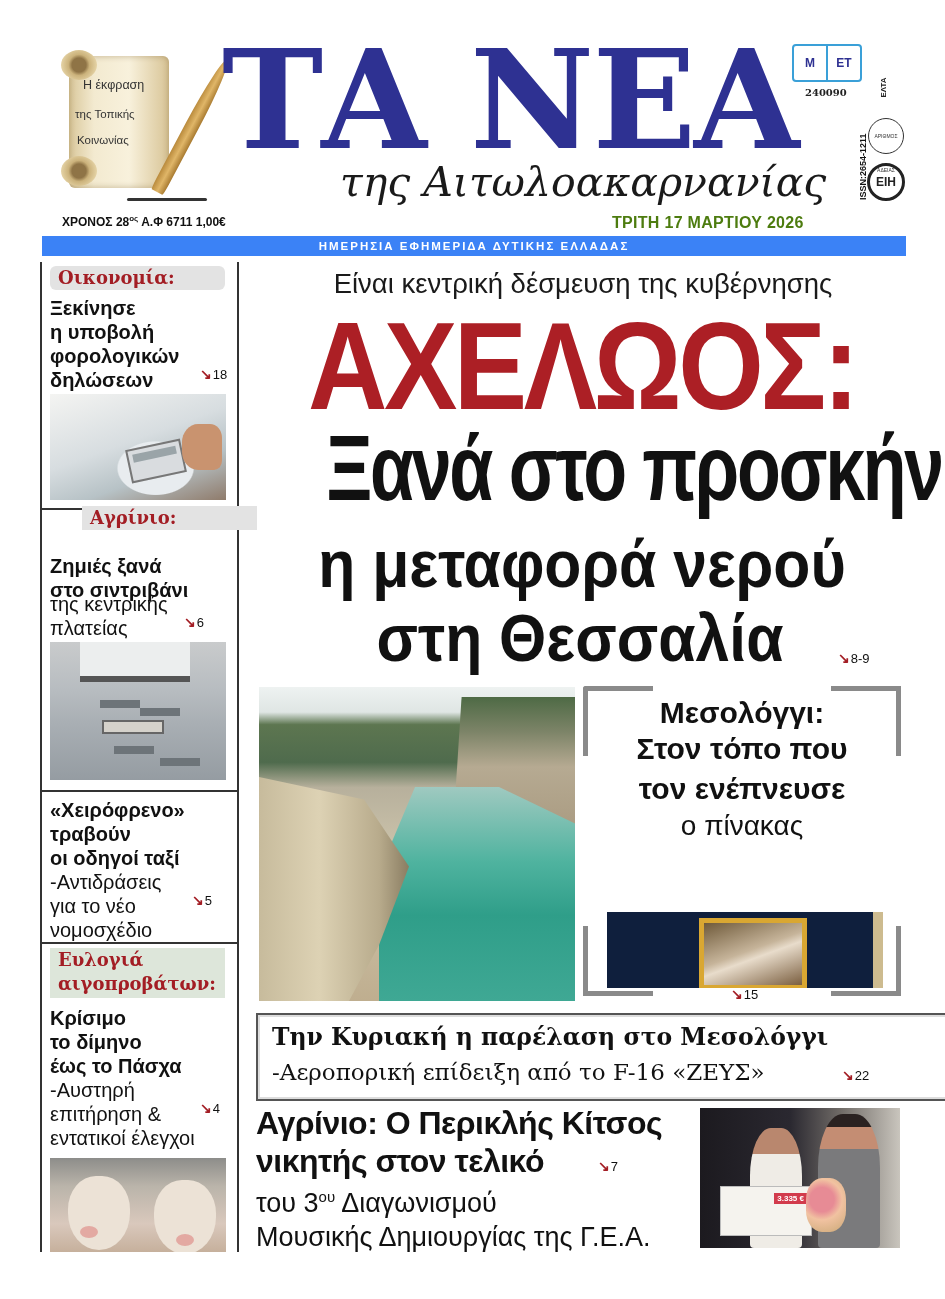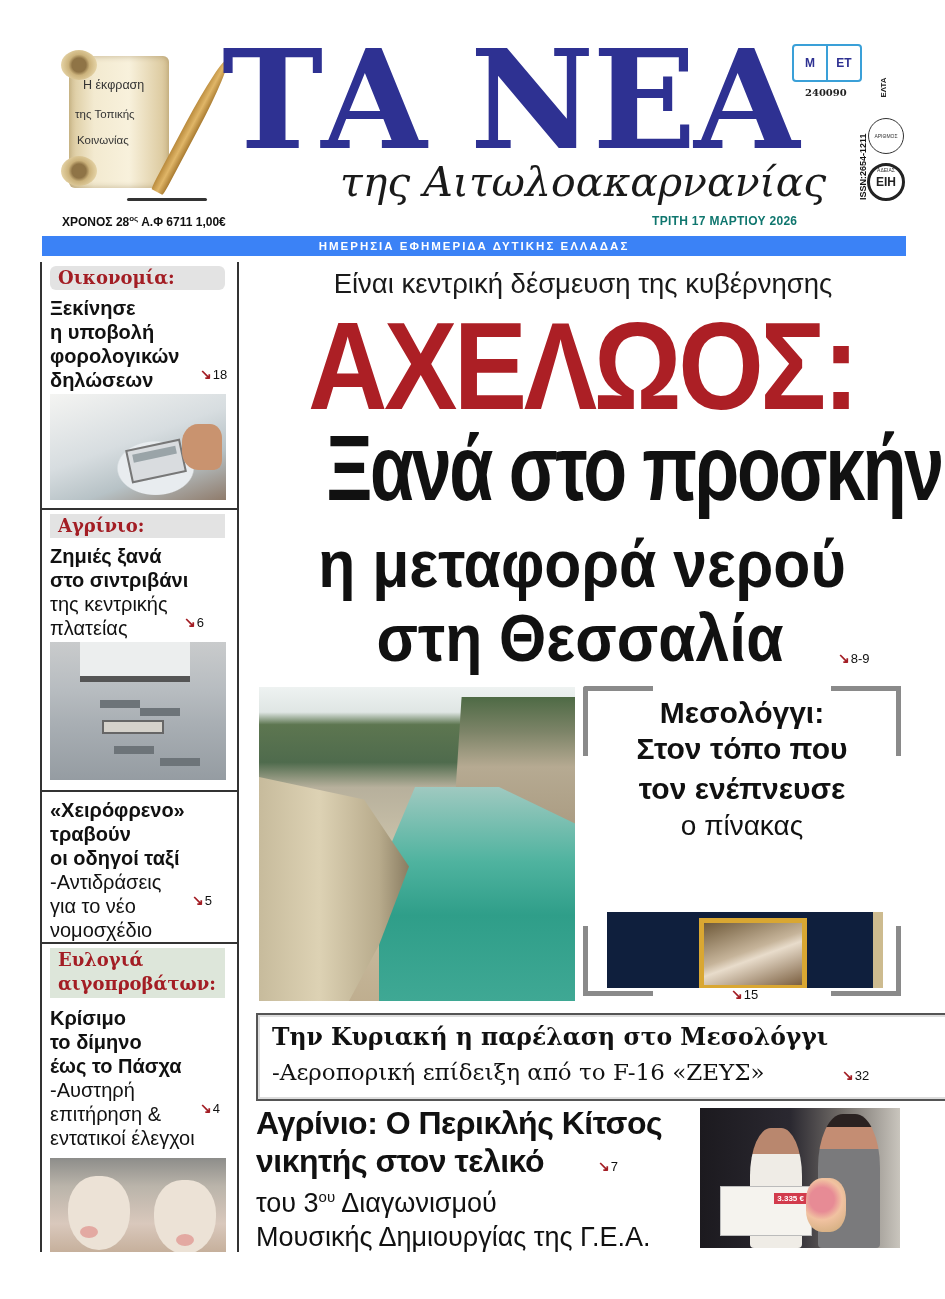--- a/index.html
+++ b/index.html
@@ -46,21 +46,21 @@
     .met-logo { left: 792px; top: 44px; width: 70px; height: 38px; border: 2px solid #3aa0d8; border-radius: 4px; display: flex; }
     .met-logo span { flex: 1; text-align: center; font-weight: bold; font-size: 12px; color: #2e3192; line-height: 34px; }
     .met-logo .mid { width: 2px; flex: none; background: #3aa0d8; }
     .met-num { left: 805px; top: 87px; font-family: "DejaVu Serif", serif; font-weight: bold; font-size: 10px; color: #222; }
     .issn { left: 858px; top: 115px; font-weight: bold; font-size: 9px; color: #111; transform: rotate(-90deg); transform-origin: left top; white-space: nowrap; }
     .elta { left: 873px; top: 65px; width: 30px; height: 40px; font-size: 8px; font-weight: bold; color: #222; }
     .stamp { left: 868px; top: 118px; width: 36px; height: 36px; border: 1.5px solid #333; border-radius: 50%; font-size: 5px; text-align: center; line-height: 34px; color: #333; }
     .eih { left: 867px; top: 163px; width: 38px; height: 38px; border: 3px solid #222; border-radius: 50%; font-weight: bold; font-size: 12px; text-align: center; line-height: 32px; color: #222; }
 
     .issue-line { left: 62px; top: 214px; font-weight: bold; font-size: 12px; color: #111; white-space: nowrap; }
-    .date-line { left: 612px; top: 214px; font-weight: bold; font-size: 12px; color: #0f766e; white-space: nowrap; letter-spacing: 0.3px; margin-left: 40px; }
+    .date-line { left: 612px; top: 214px; font-weight: bold; font-size: 16px; color: #4d7c0f; white-space: nowrap; letter-spacing: 0.3px; }
     .blue-bar {
       left: 42px; top: 236px; width: 864px; height: 20px;
       background: #3b82f6; color: #fff; font-weight: bold; font-size: 11.5px;
       letter-spacing: 2px; text-align: center; line-height: 20px;
     }
 
     
     .sidebar { left: 40px; top: 262px; width: 199px; height: 990px; border-left: 2px solid #333; border-right: 2px solid #333; }
     .side-sep { position: absolute; left: 0; width: 195px; height: 2px; background: #333; }
     .cat-label {
@@ -224,22 +224,22 @@
       <span class="arr">↘</span><span>18</span>
     </div>
     <div class="photo photo-tax">
       <div class="calc"></div>
       <div class="hand"></div>
     </div>
   </div>
   <div class="side-sep" style="top:246px;"></div>
 
   <div>
-    <div class="cat-label" style="top:252px;">Αγρίνιο:</div>
-    <div class="side-head" style="top:282px;">
+    <div class="cat-label" style="top:244px;margin-left:32px;">Αγρίνιο:</div>
+    <div class="side-head" style="top:292px;">
       <div>Ζημιές ξανά</div>
       <div>στο σιντριβάνι</div>
     </div>
     <div class="side-body" style="top:330px;">
       <div>της κεντρικής</div>
       <div>πλατείας</div>
     </div>
     <div class="pg-ref" style="left:142px;top:352px;">
       <span class="arr">↘</span><span>6</span>
     </div>
@@ -329,21 +329,21 @@
   </div>
   <div class="pg-ref" style="left:148px;top:300px;">
     <span class="arr">↘</span><span>15</span>
   </div>
 </section>
 
 <section class="abs parade-box">
   <div class="parade-h">Την Κυριακή η παρέλαση στο Μεσολόγγι</div>
   <div class="parade-b">-Αεροπορική επίδειξη από το F-16 «ΖΕΥΣ»</div>
   <div class="pg-ref" style="left:584px;top:52px;">
-    <span class="arr">↘</span><span>32</span>
+    <span class="arr">↘</span><span>22</span>
   </div>
 </section>
 
 <section>
   <div class="abs music-h">
     <div>Αγρίνιο: Ο Περικλής Κίτσος</div>
     <div>νικητής στον τελικό</div>
   </div>
   <div class="abs pg-ref" style="left:598px;top:1158px;">
     <span class="arr">↘</span><span>7</span>

